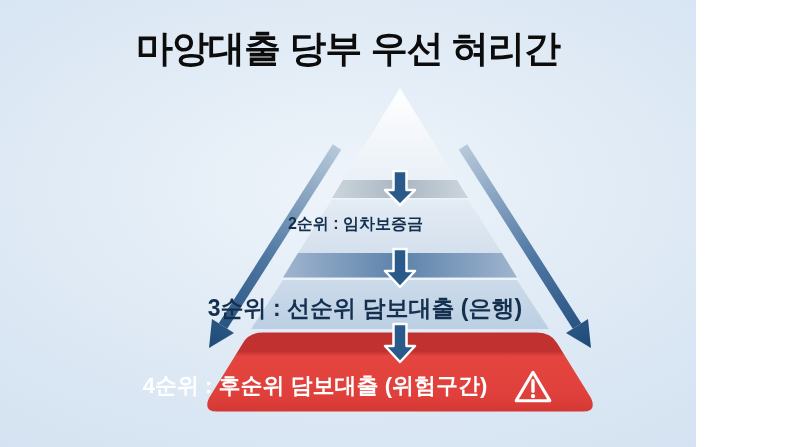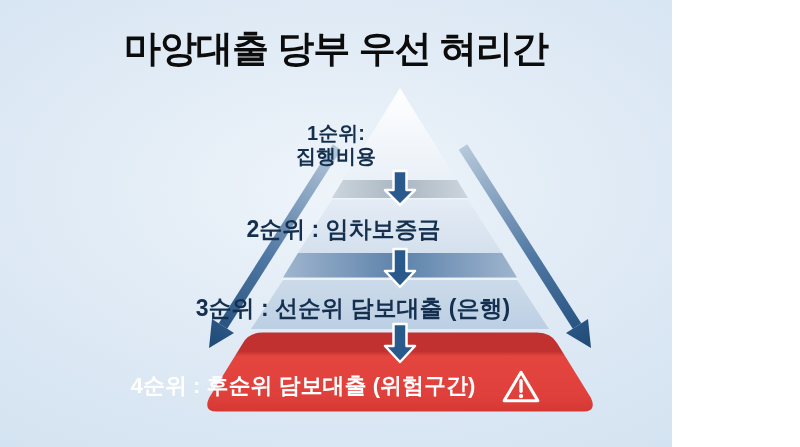--- a/index.html
+++ b/index.html
@@ -2,35 +2,36 @@
 <html><head>
 <meta charset="utf-8">
 <style>
   html,body{margin:0;padding:0;}
   .canvas{
     position:relative;
     width:672px;height:447px;
     overflow:hidden;
     font-family:"Liberation Sans","DejaVu Sans",sans-serif;
     background:radial-gradient(120% 105% at 50% 42%, #eef4fa 0%, #dce8f4 45%, #cadcee 100%);
+    padding-left:24px;
   }
   .title{
     position:absolute;left:0;right:0;top:24px;
     text-align:center;
     font-size:37px;font-weight:800;letter-spacing:-1px;
     color:#0c0c0c;
   }
   .stage-svg{position:absolute;left:0;top:0;}
   .lvl-label{
     position:absolute;left:0;right:0;
     text-align:center;font-weight:700;
     color:#14304e;
   }
   .lvl-1{top:122px;font-size:20px;line-height:23px;}
-  .lvl-2{top:214px;font-size:23px;margin-left:15px;}
+  .lvl-2{top:214px;font-size:16px;margin-left:15px;}
   .lvl-3{top:293px;font-size:23px;margin-left:34px;}
   .lvl-4{
     top:369px;font-size:22px;color:#ffffff;
     display:flex;justify-content:center;align-items:center;gap:26px;
   }
 </style>
 </head>
 <body>
 
 <div class="canvas">
@@ -100,24 +101,20 @@
     <path d="M 263 332.5 L 537 332.5 Q 551 332.5 557 343 L 591 398 Q 597 411.5 583 411.5
              L 217 411.5 Q 203 411.5 209 398 L 243 343 Q 249 332.5 263 332.5 Z" fill="url(#gRed)"></path>
 
     <path d="M 393.5 171 L 406.5 171 L 406.5 190 L 415 190 L 400 205 L 385 190 L 393.5 190 Z" stroke="#ffffff" stroke-width="2.5" stroke-linejoin="round" fill="#2a5a8c"></path>
     <path d="M 393.5 249 L 406.5 249 L 406.5 271 L 415 271 L 400 287 L 385 271 L 393.5 271 Z" stroke="#ffffff" stroke-width="2.5" stroke-linejoin="round" fill="#2a5a8c"></path>
     <path d="M 393.5 324 L 406.5 324 L 406.5 346 L 415 346 L 400 362 L 385 346 L 393.5 346 Z" stroke="#ffffff" stroke-width="2.5" stroke-linejoin="round" fill="#2a5a8c"></path>
   </svg>
 
   <div class="title">마앙대출 당부 우선 혀리간</div>
 
-  <div class="lvl-label lvl-1">
-    <div>1순위:</div>
-    <div>집행비용</div>
-  </div>
 
   <div class="lvl-label lvl-2">2순위 : 임차보증금</div>
 
   <div class="lvl-label lvl-3">3순위 : 선순위 담보대출 (은행)</div>
 
   <div class="lvl-label lvl-4">
     <span>4순위 : 후순위 담보대출 (위험구간)</span>
     <svg width="40" height="34" viewBox="0 0 42 36">
       <polygon points="21,3.5 38.8,33.5 3.2,33.5" fill="none" stroke="#ffffff" stroke-width="3.2" stroke-linejoin="round"></polygon>
       <line x1="21" y1="12.5" x2="21" y2="23.5" stroke="#ffffff" stroke-width="3.6" stroke-linecap="round"></line>

